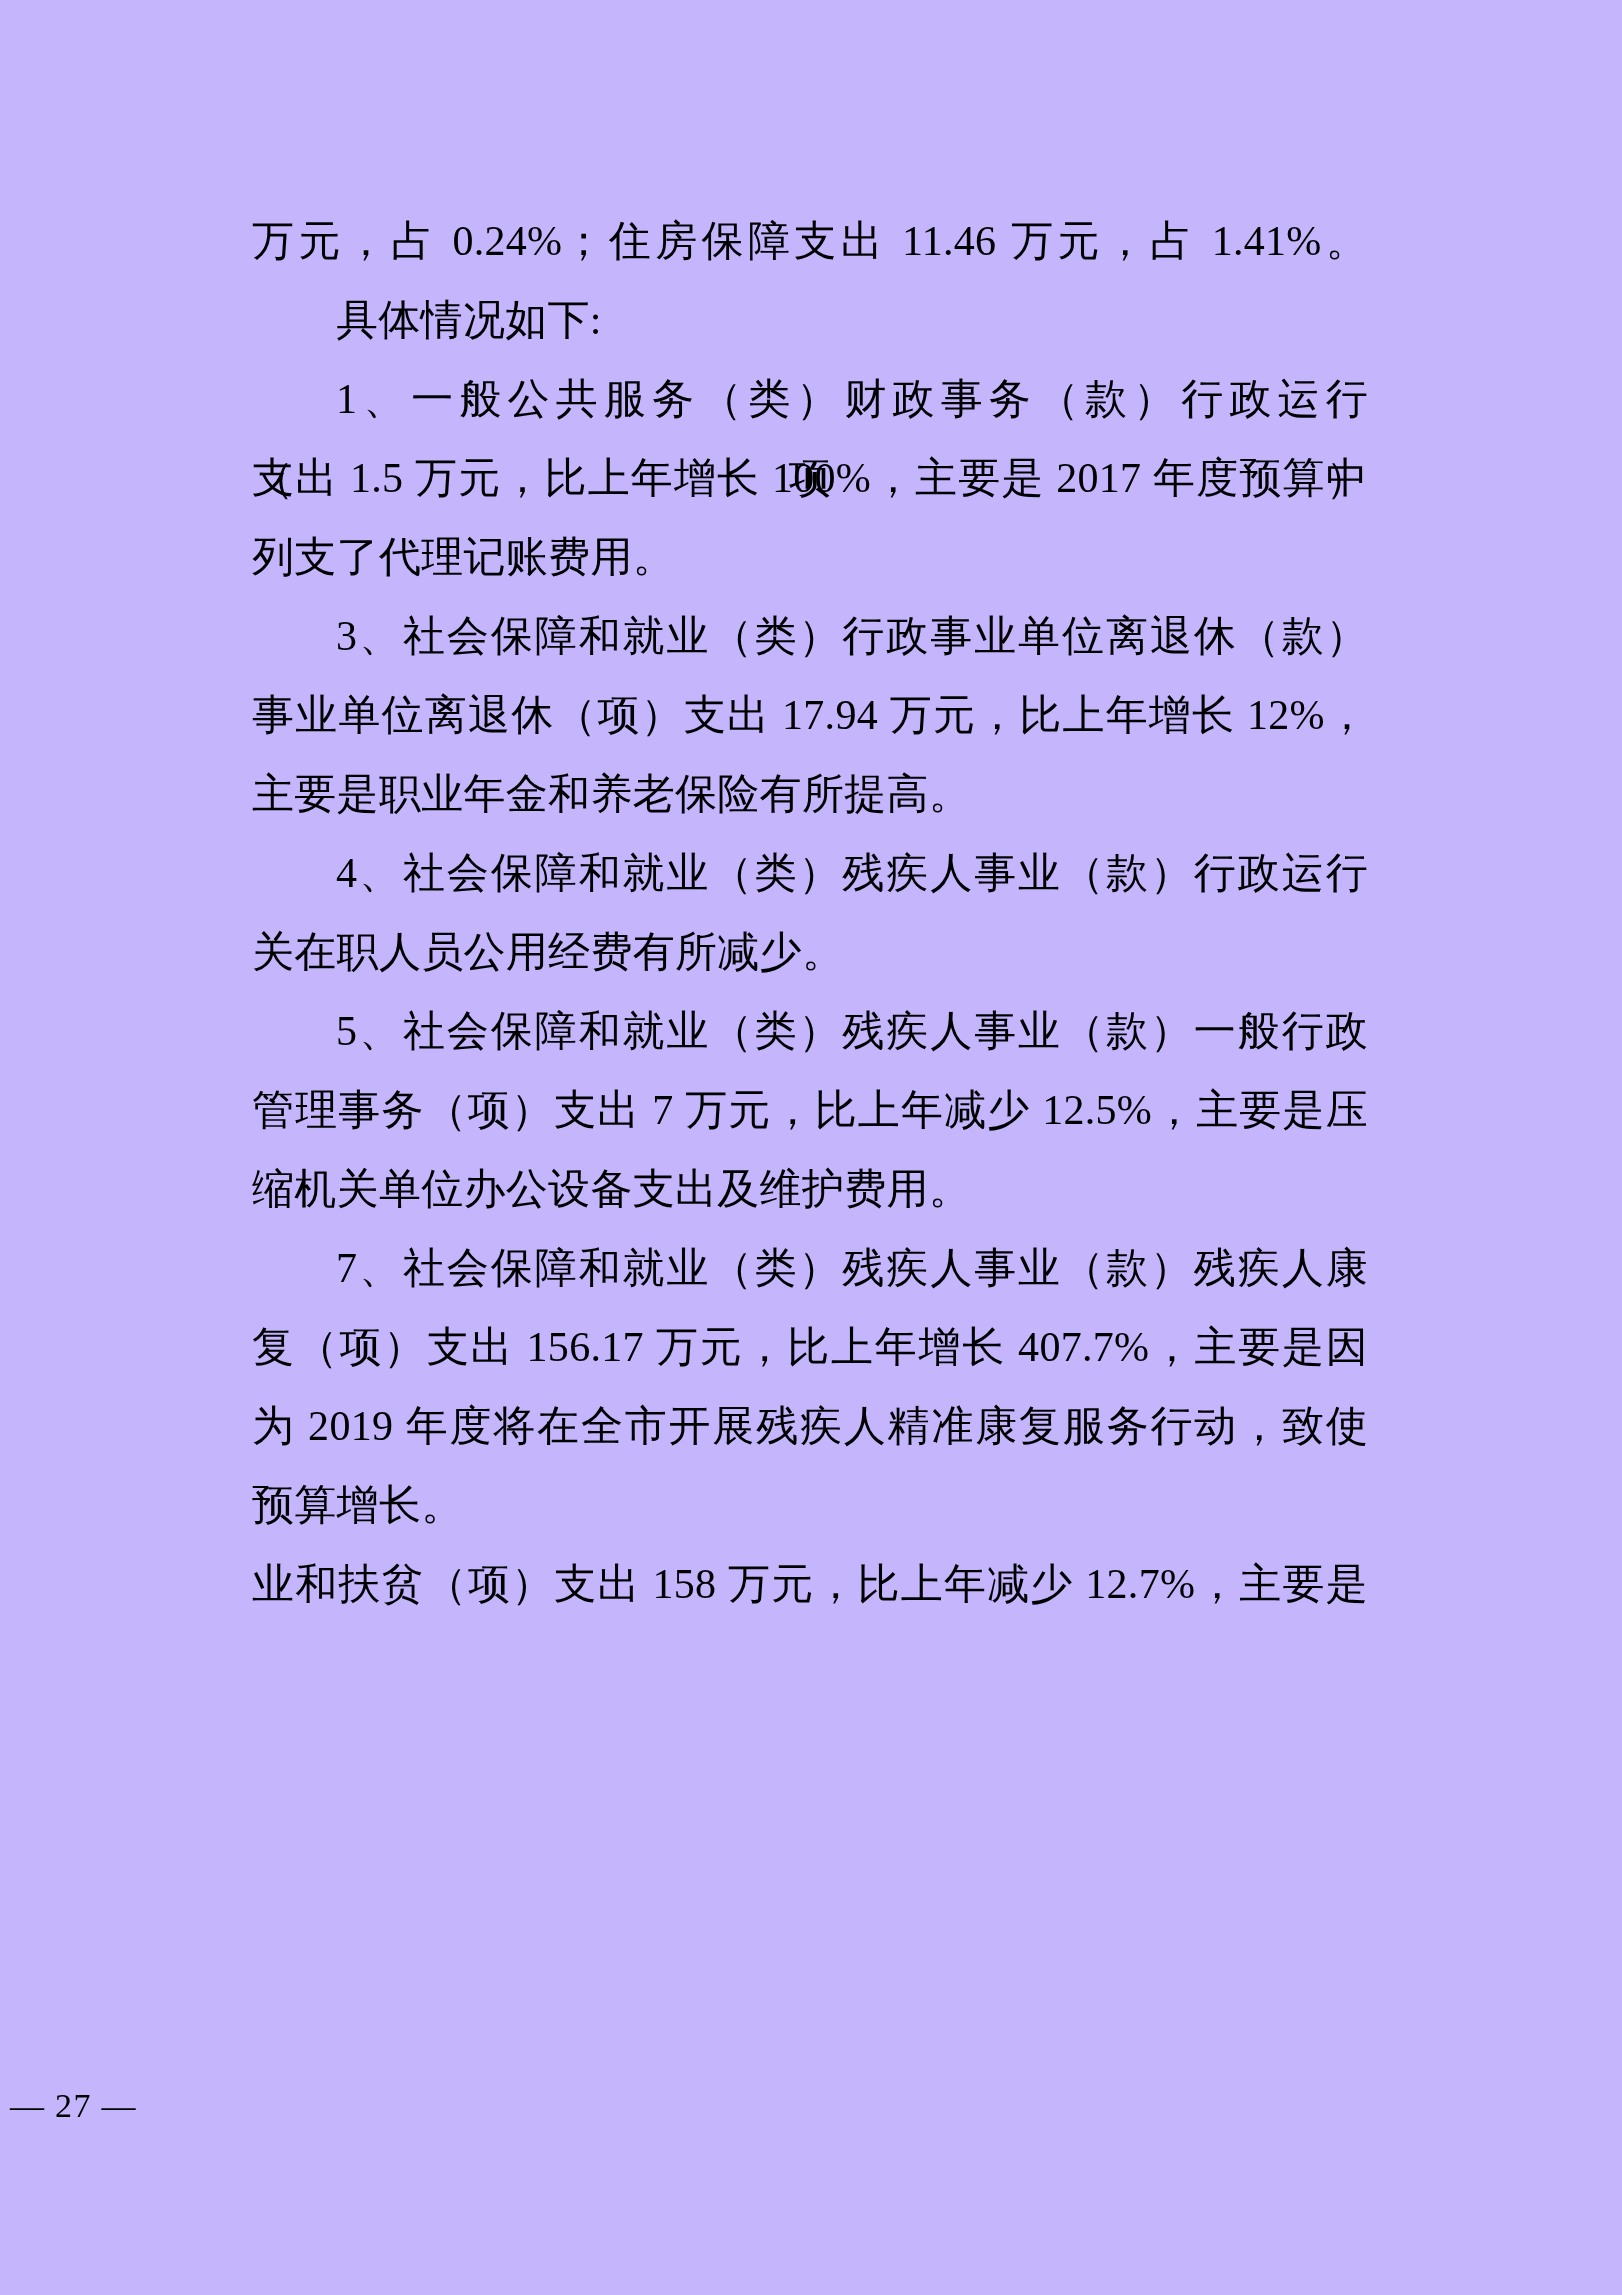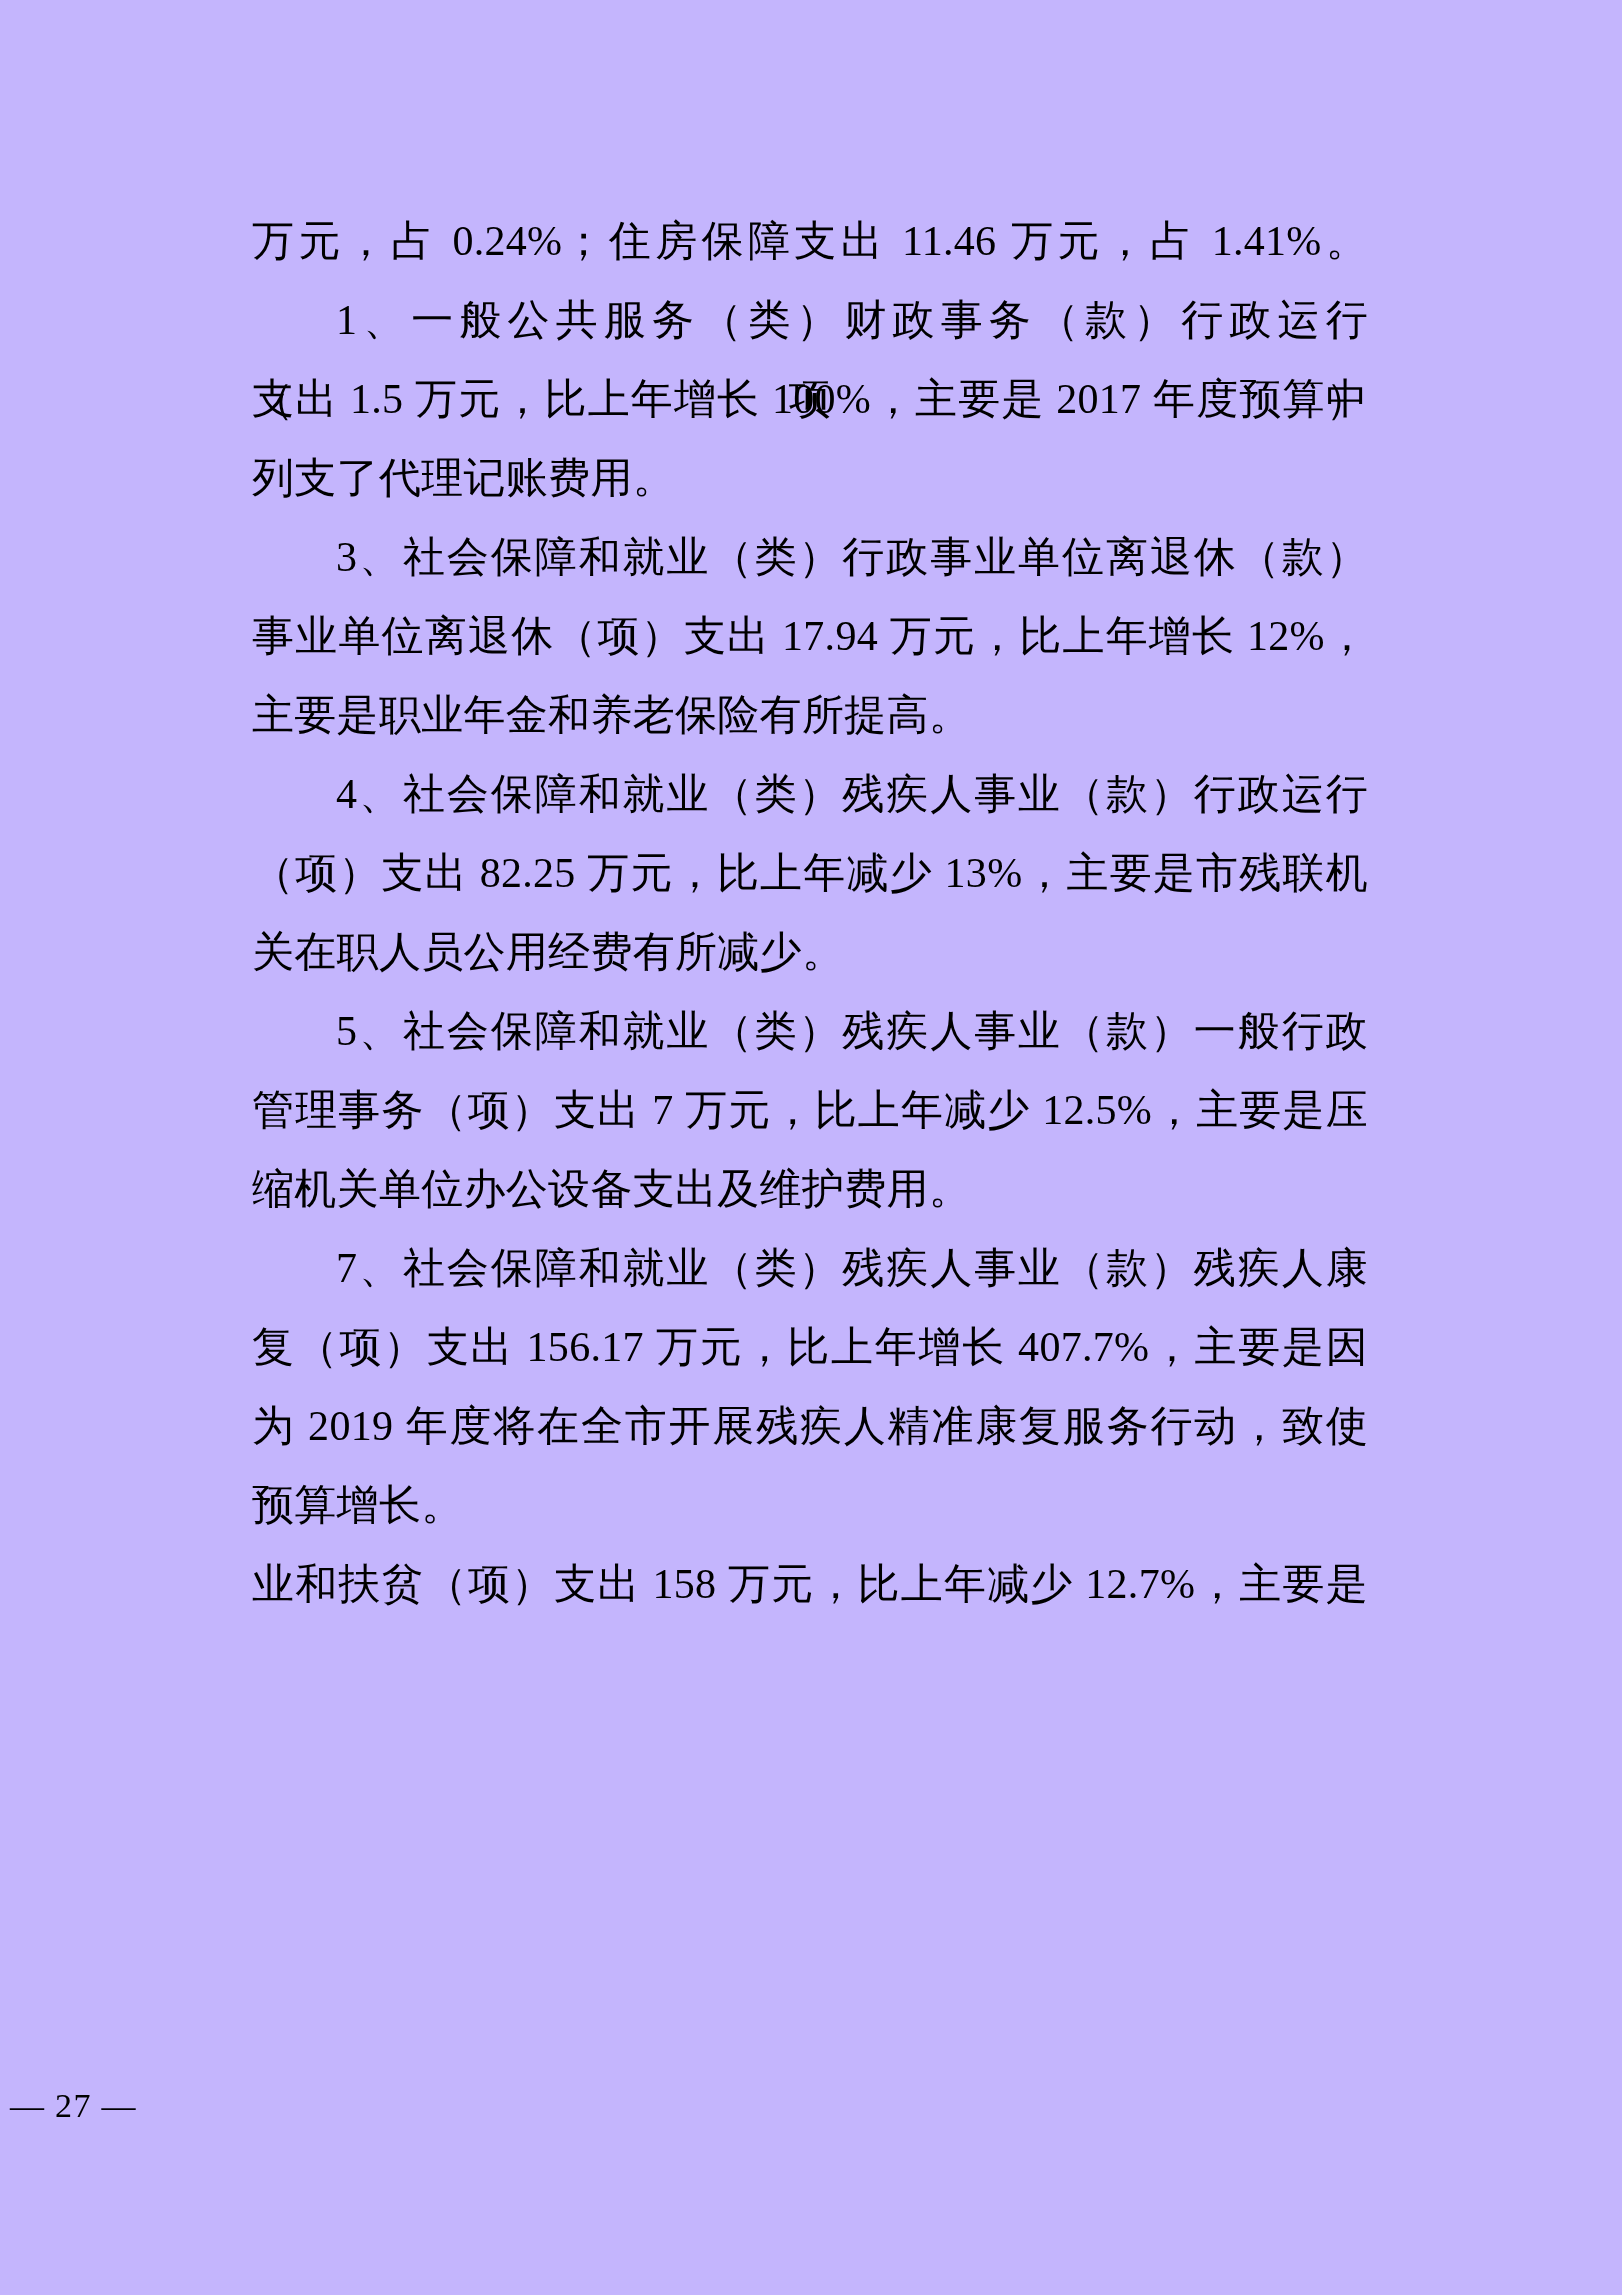--- a/index.html
+++ b/index.html
@@ -58,32 +58,34 @@
 </style>
 </head>
 <body>
 
 <div class="page">
   <div class="doc-body" id="doc-body">
       <div class="para">
         <div class="line">万元，占 0.24%；住房保障支出 11.46 万元，占 1.41%。</div>
       </div>
       <div class="para">
+        <div class="line last indent">具体情况如下:</div>
+      </div>
+      <div class="para">
         <div class="line indent">1、一般公共服务（类）财政事务（款）行政运行（项）</div>
         <div class="line">支出 1.5 万元，比上年增长 100%，主要是 2017 年度预算中</div>
         <div class="line last">列支了代理记账费用。</div>
       </div>
       <div class="para">
         <div class="line indent">3、社会保障和就业（类）行政事业单位离退休（款）</div>
         <div class="line">事业单位离退休（项）支出 17.94 万元，比上年增长 12%，</div>
         <div class="line last">主要是职业年金和养老保险有所提高。</div>
       </div>
       <div class="para">
         <div class="line indent">4、社会保障和就业（类）残疾人事业（款）行政运行</div>
-        <div class="line">（项）支出 82.25 万元，比上年减少 13%，主要是市残联机</div>
         <div class="line last">关在职人员公用经费有所减少。</div>
       </div>
       <div class="para">
         <div class="line indent">5、社会保障和就业（类）残疾人事业（款）一般行政</div>
         <div class="line">管理事务（项）支出 7 万元，比上年减少 12.5%，主要是压</div>
         <div class="line last">缩机关单位办公设备支出及维护费用。</div>
       </div>
       <div class="para">
         <div class="line indent">7、社会保障和就业（类）残疾人事业（款）残疾人康</div>
         <div class="line">复（项）支出 156.17 万元，比上年增长 407.7%，主要是因</div>

